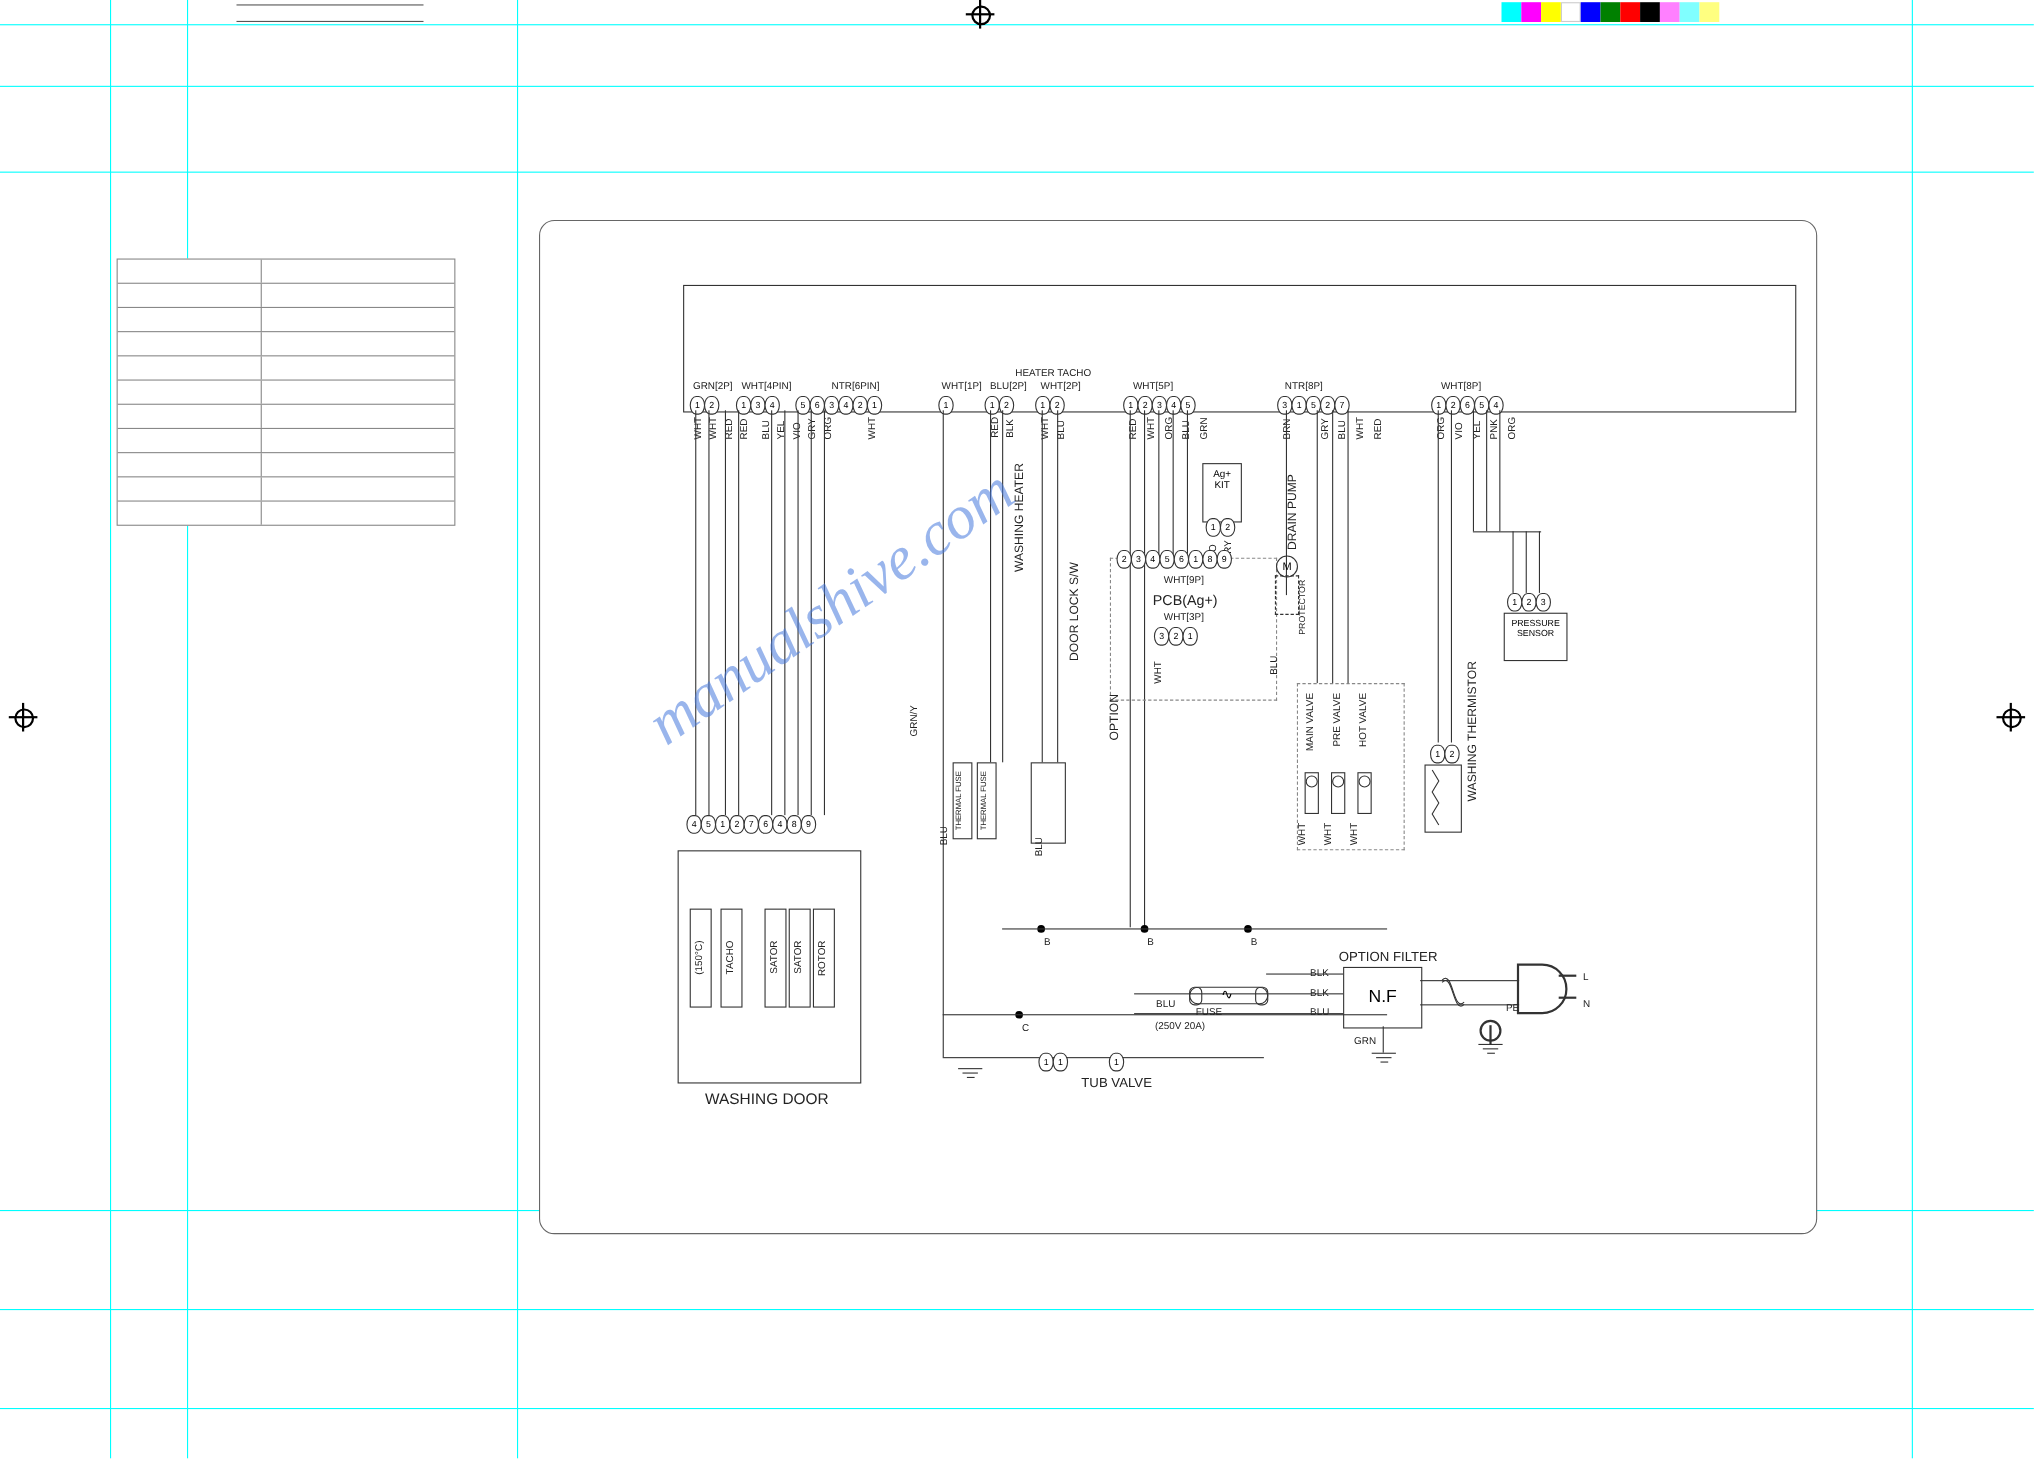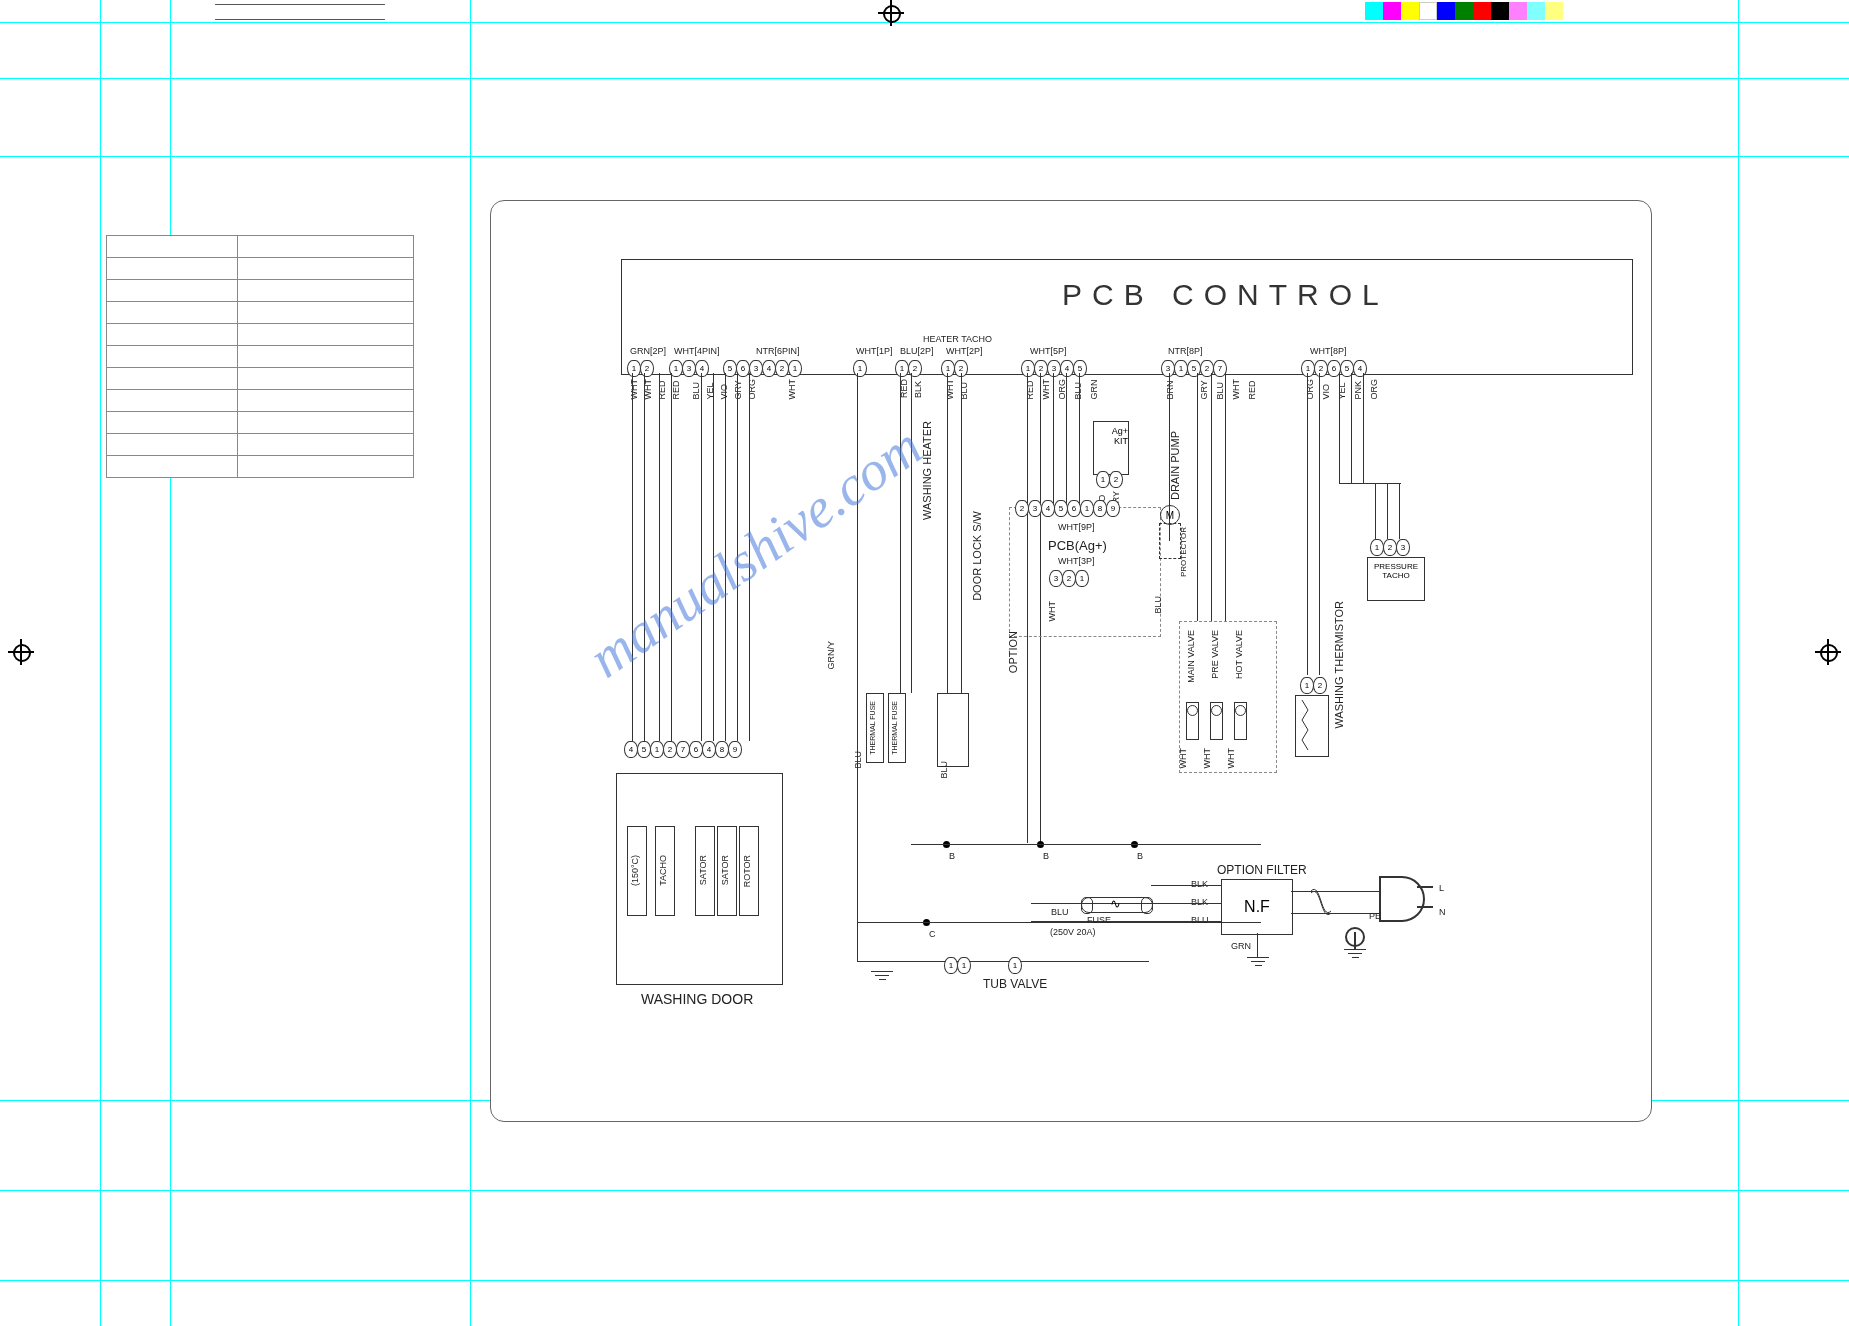--- a/index.html
+++ b/index.html
@@ -159,21 +159,20 @@
       </div>
     <div class="row">
         <div class="c1"></div>
         <div class="c2"></div>
       </div>
   </div>
 
   <div class="panel" style="top:200px;left:490px;width:1160px;height:920px">
 
     <div class="abs box" style="top:58px;left:130px;width:1010px;height:114px">
-      <div class="abs hdr" style="top:18px;left:440px">PCB CONTROL</div>
 
       <div class="abs lbl-sm" style="top:86px;left:8px">GRN[2P]</div>
       <div class="abs lbl-sm" style="top:86px;left:52px">WHT[4PIN]</div>
       <div class="abs lbl-sm" style="top:86px;left:134px">NTR[6PIN]</div>
       <div class="abs lbl-sm" style="top:86px;left:234px">WHT[1P]</div>
       <div class="abs lbl-sm" style="top:86px;left:278px">BLU[2P]</div>
       <div class="abs lbl-sm" style="top:86px;left:324px">WHT[2P]</div>
       <div class="abs lbl-sm" style="top:74px;left:301px">HEATER TACHO</div>
       <div class="abs lbl-sm" style="top:86px;left:408px">WHT[5P]</div>
       <div class="abs lbl-sm" style="top:86px;left:546px">NTR[8P]</div>
@@ -331,21 +330,21 @@
     <div class="abs vtxt" style="top:560px;left:448px">BLU</div>
     <div class="line-v" style="top:172px;left:456px;height:320px"></div>
     <div class="line-v" style="top:172px;left:470px;height:320px"></div>
 
     <div class="line-v" style="top:172px;left:536px;height:470px"></div>
     <div class="line-v" style="top:172px;left:549px;height:470px"></div>
     <div class="line-v" style="top:172px;left:562px;height:140px"></div>
     <div class="line-v" style="top:172px;left:575px;height:140px"></div>
     <div class="line-v" style="top:172px;left:588px;height:140px"></div>
 
-    <div class="abs box" style="top:220px;left:602px;width:34px;height:48px;font-size:9px;text-align:right;padding-top:4px;white-space:pre-line">Ag+
+    <div class="abs box" style="top:220px;left:602px;width:34px;height:48px;font-size:9px;text-align:center;padding-top:4px;white-space:pre-line">Ag+
 KIT</div>
     <div class="abs pinrow" style="top:270px;left:606px">
         <div class="pin">1</div>
         <div class="pin">2</div>
       </div>
     <div class="abs" style="top:290px;left:606px;display:flex;gap:4px">
       <span class="vtxt">VIO</span>
       <span class="vtxt">GRY</span>
     </div>
 
@@ -425,21 +424,21 @@
     <div class="abs vtxt2" style="top:400px;left:842px">WASHING THERMISTOR</div>
     <div class="line-v" style="top:172px;left:816px;height:302px"></div>
     <div class="line-v" style="top:172px;left:828px;height:302px"></div>
 
     <div class="abs pinrow" style="top:338px;left:880px">
         <div class="pin">1</div>
         <div class="pin">2</div>
         <div class="pin">3</div>
       </div>
     <div class="abs box" style="top:356px;left:876px;width:56px;height:38px;font-size:8px;text-align:center;padding-top:4px;white-space:pre-line">PRESSURE
-TACHO</div>
+SENSOR</div>
     <div class="line-v" style="top:172px;left:848px;height:110px"></div>
     <div class="line-v" style="top:172px;left:860px;height:110px"></div>
     <div class="line-v" style="top:172px;left:872px;height:110px"></div>
     <div class="line-h" style="top:282px;left:848px;width:62px"></div>
     <div class="line-v" style="top:282px;left:884px;height:56px"></div>
     <div class="line-v" style="top:282px;left:896px;height:56px"></div>
     <div class="line-v" style="top:282px;left:908px;height:56px"></div>
 
     <div class="abs pinrow" style="top:756px;left:454px">
         <div class="pin">1</div>

